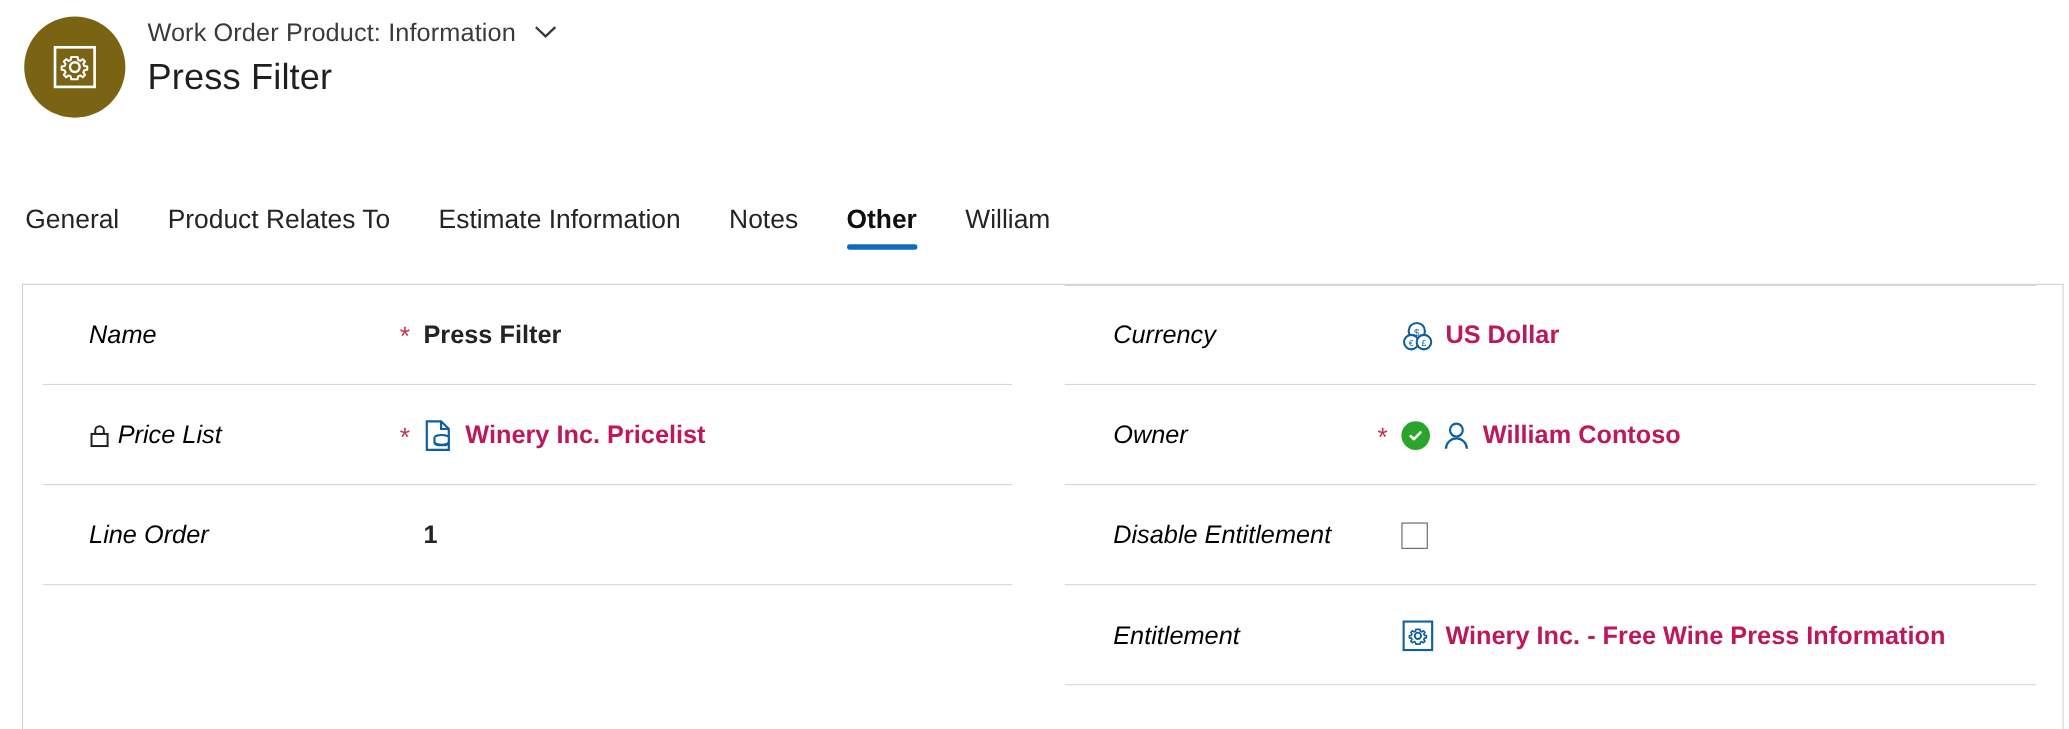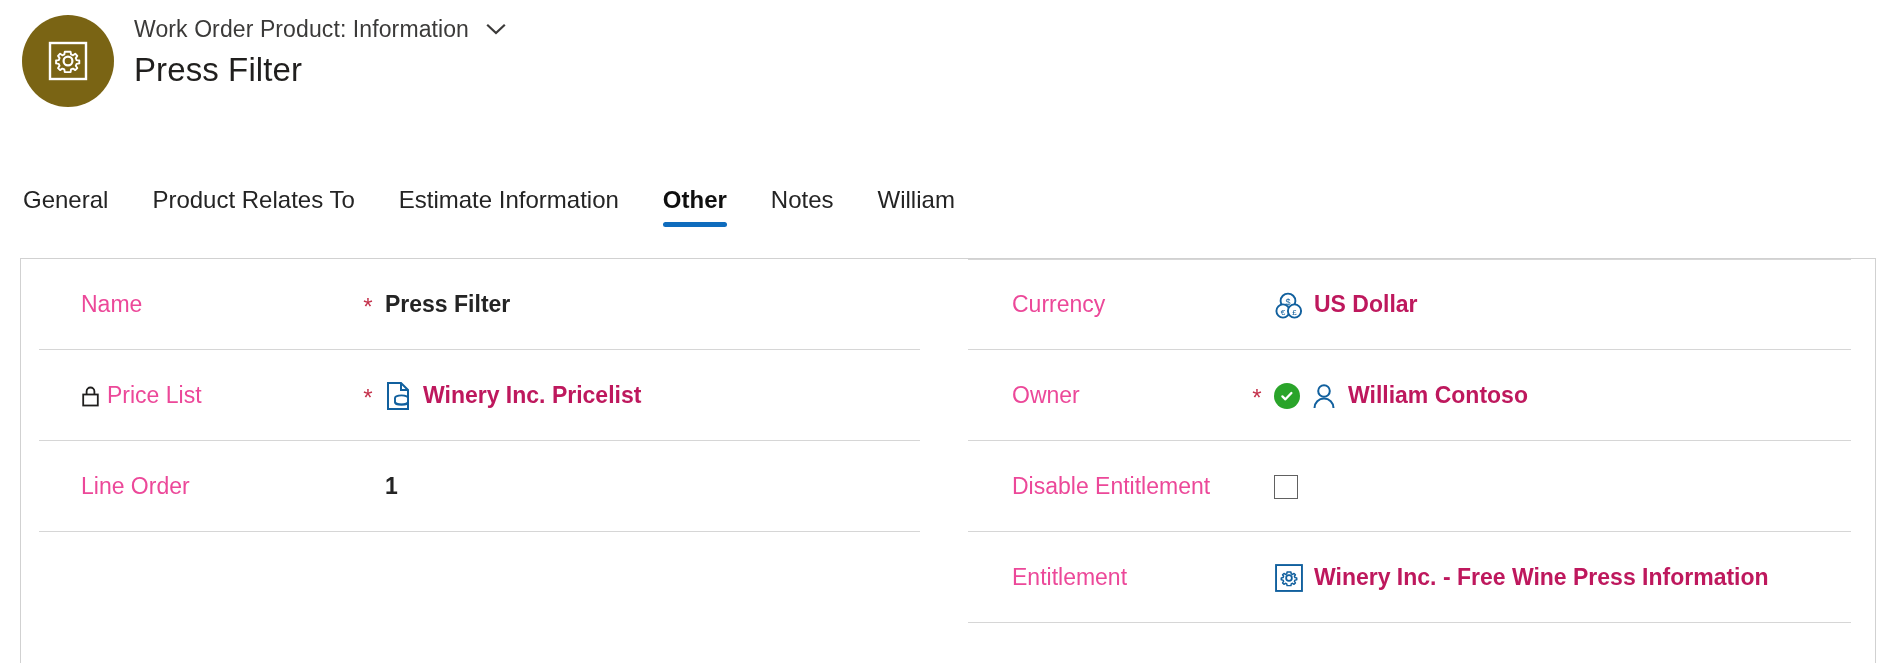--- a/index.html
+++ b/index.html
@@ -121,25 +121,26 @@
     top: 0; left: 20px; right: 24px;
     height: 1px; background: #d6d6d6;
   }
 
   .field-label {
     width: 330px;
     flex: 0 0 330px;
     text-align: left;
     padding-left: 60px;
     font-size: 23px;
-    color: #ec4899;
+    color: #000000;
     display: flex;
     align-items: center;
     gap: 7px;
     white-space: nowrap;
+    font-style: italic;
   }
   .col-right .field-label { padding-left: 64px; width: 292px; flex-basis: 292px; }
 
   .req-star {
     width: 34px; flex: 0 0 34px;
     color: #c4314b;
     font-size: 24px;
     line-height: 1;
     text-align: center;
     padding-top: 4px;
@@ -213,25 +214,25 @@
 <div class="tabs">
   <div class="tab">
       <span>General</span>
     </div>
   <div class="tab">
       <span>Product Relates To</span>
     </div>
   <div class="tab">
       <span>Estimate Information</span>
     </div>
+  <div class="tab">
+      <span>Notes</span>
+    </div>
   <div class="tab active">
       <span>Other</span>
-    </div>
-  <div class="tab">
-      <span>Notes</span>
     </div>
   <div class="tab">
       <span>William</span>
     </div>
 </div>
 
 <div class="form-card">
 
   <div class="col col-left">
 

